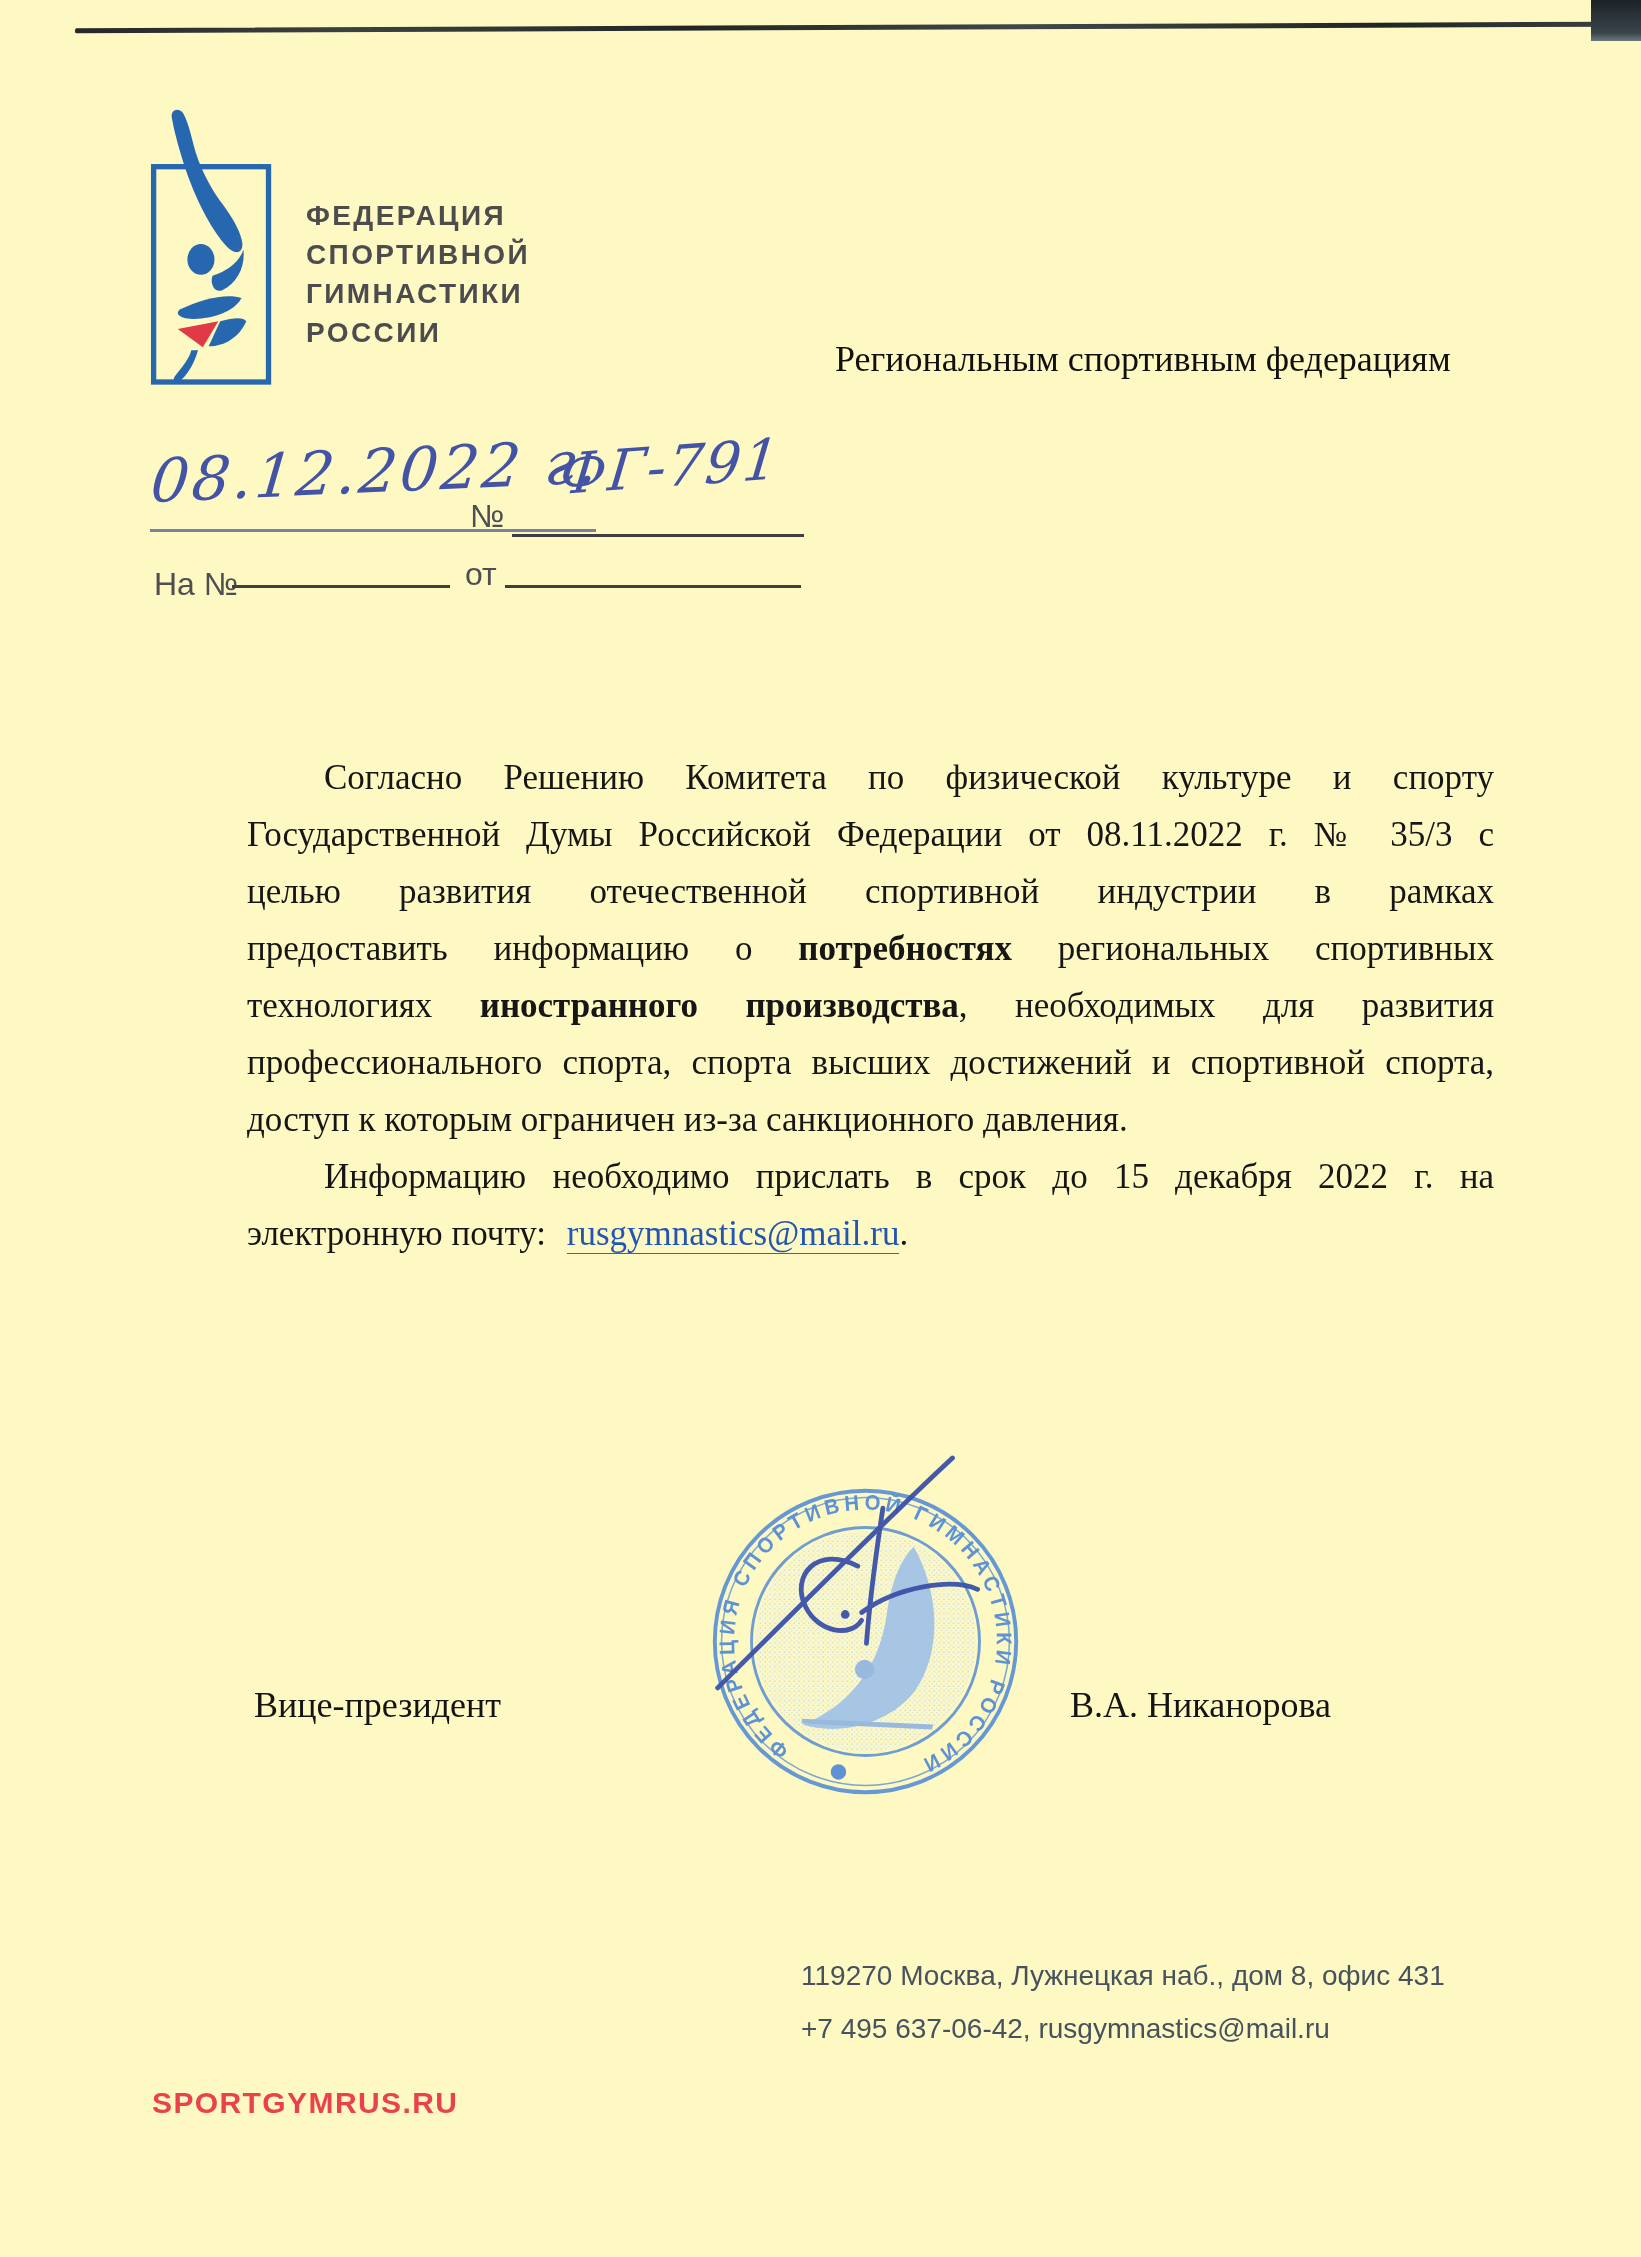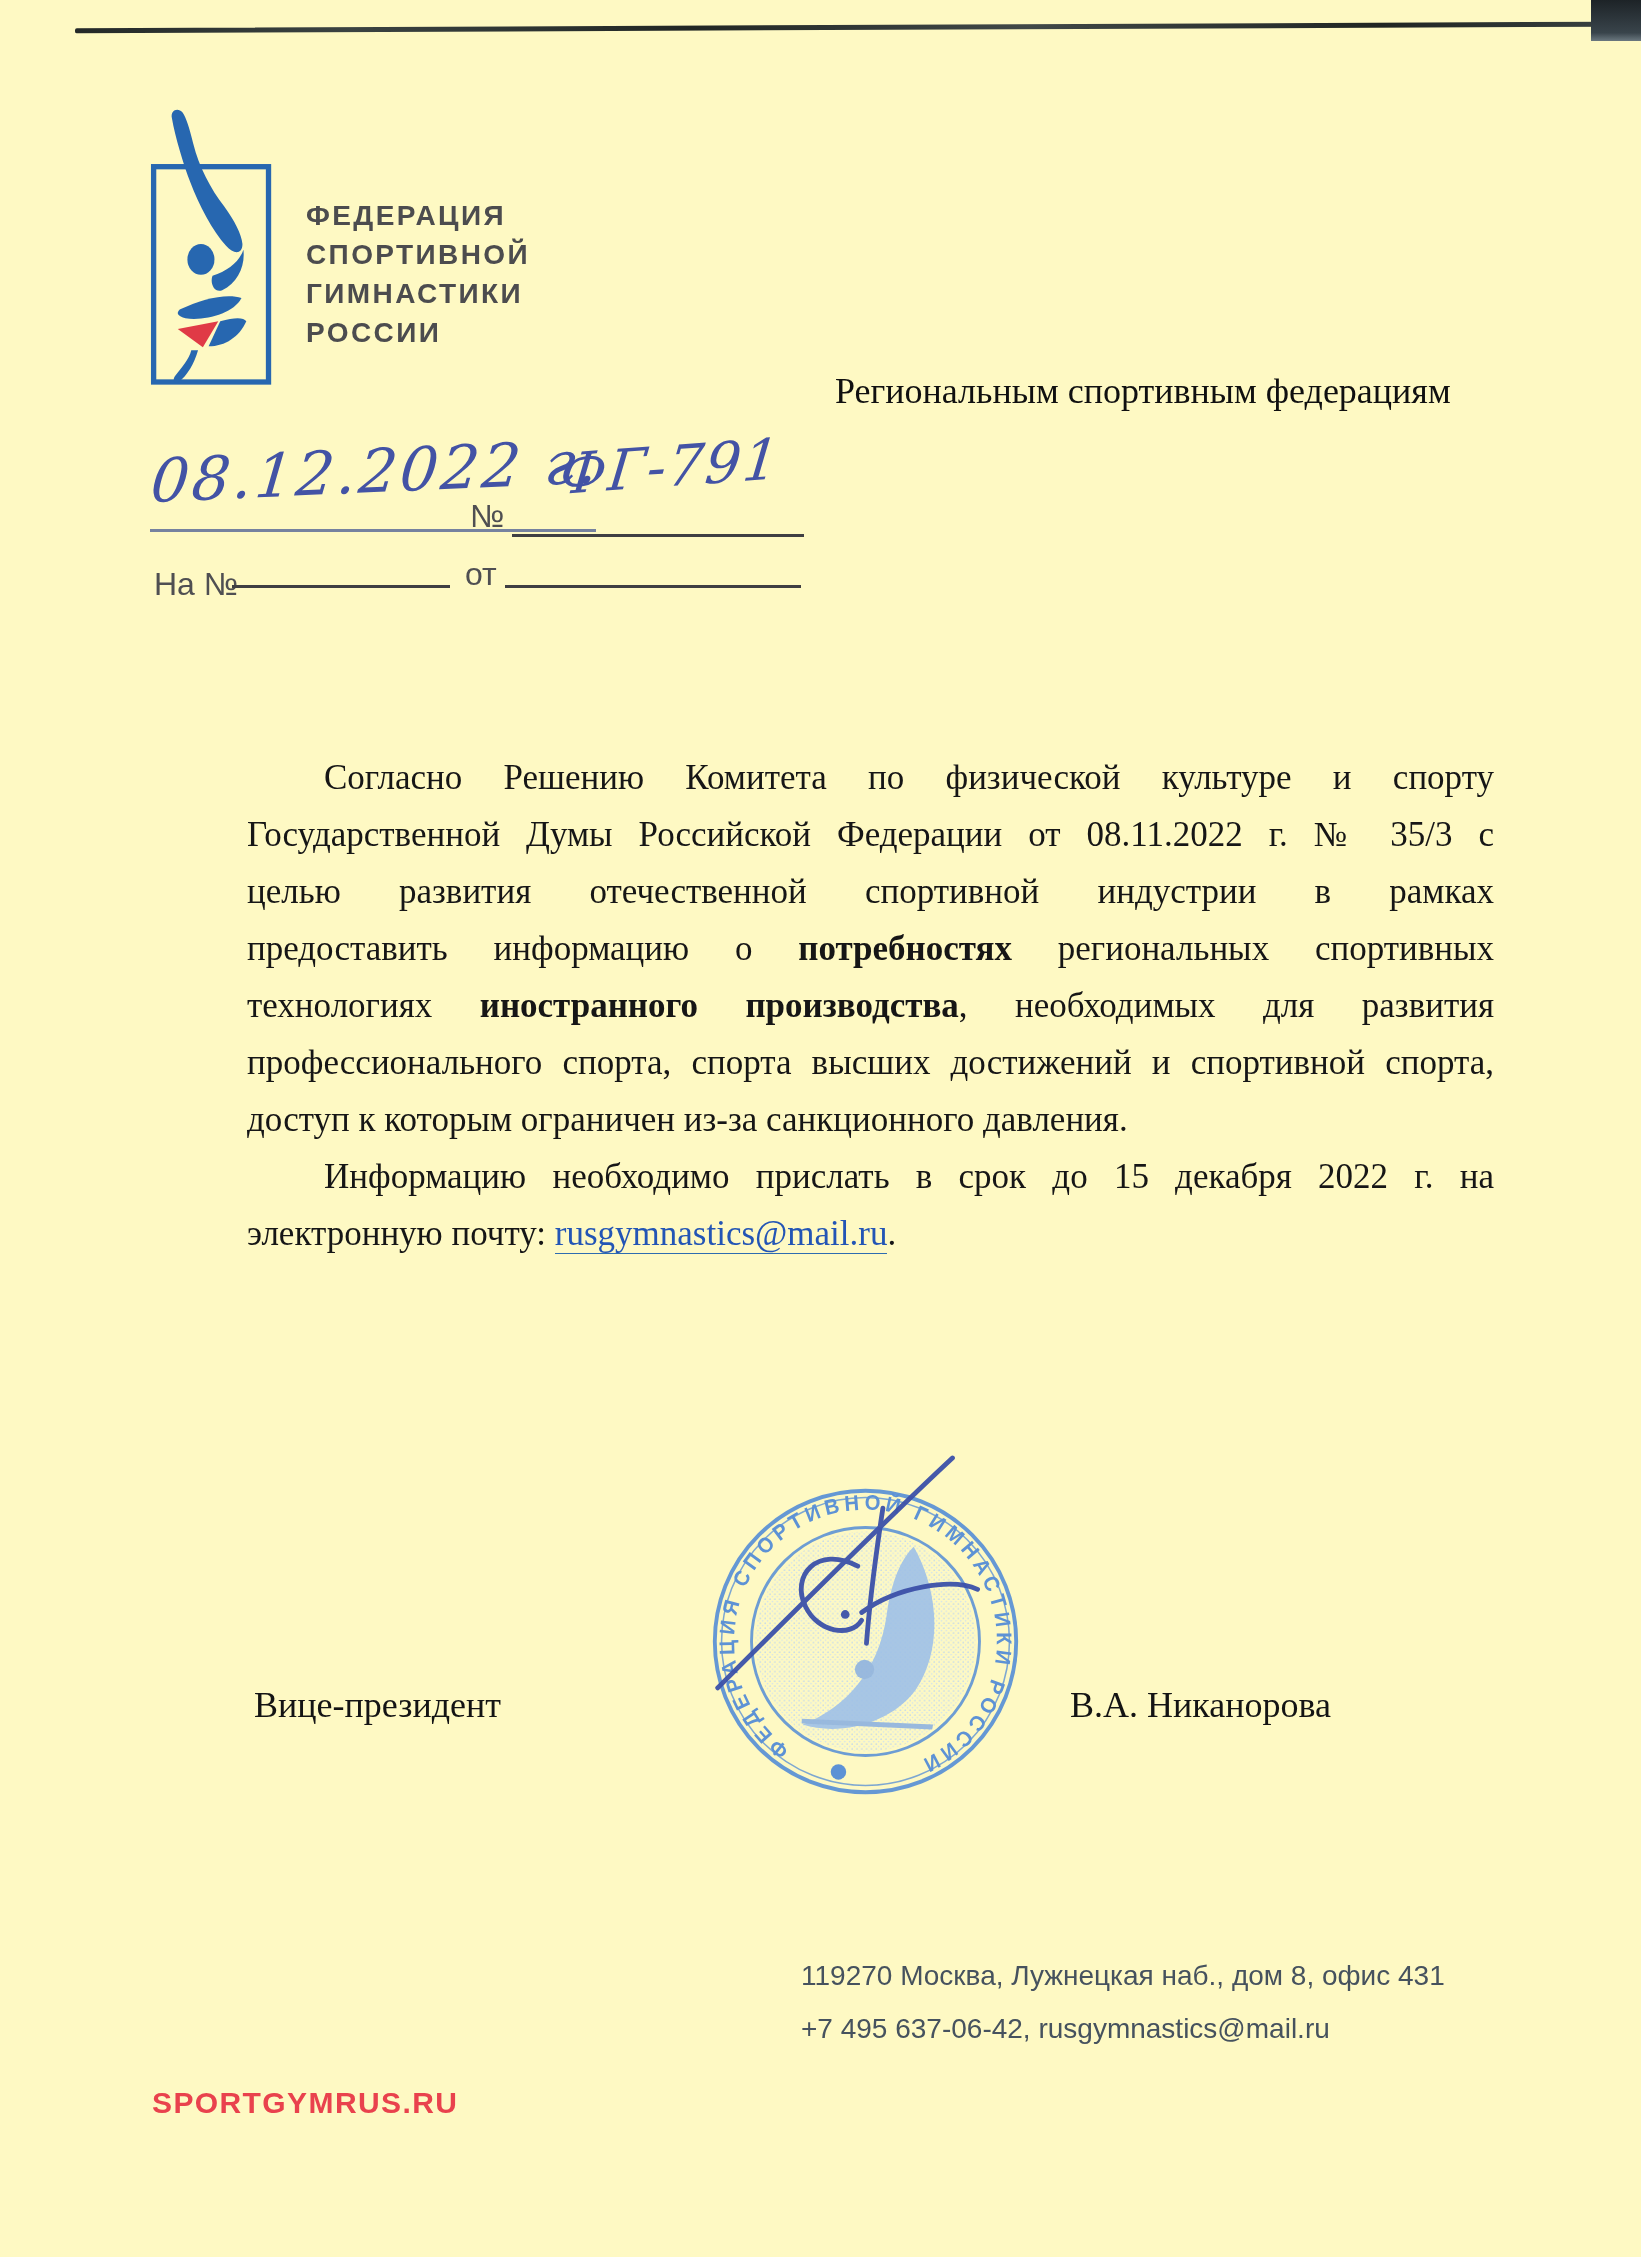--- a/index.html
+++ b/index.html
@@ -20,42 +20,42 @@
   }
   
   .logo-svg { position:absolute; left:143px; top:97px; width:140px; height:290px; }
   .org-name {
     position:absolute; left:306px; top:196px;
     font-size:28px; line-height:39px; font-weight:700; letter-spacing:2.4px;
     color:#4c4c4e;
   }
   .recipient {
     position:absolute; left:835px; top:338px; width:657px;
-    font-family:"Liberation Serif", serif; font-size:36px; color:#101010;margin-top:32px;
+    font-family:"Liberation Serif", serif; font-size:36px; color:#101010;
   }
   
   .ref-label { position:absolute; font-size:32px; color:#4f4f52; }
   .ref-line  { position:absolute; height:2.9px; background:#3f3f42; }
   .ref-line.bluish { background:#76829f; }
   .hw {
     position:absolute; font-family:"DejaVu Serif", serif; font-style:italic;
     color:#4353a5; white-space:nowrap;
   }
   .hw-date { left:151px; top:436px; font-size:60px; letter-spacing:2.9px; transform:rotate(-2.5deg) skewX(-8deg); }
   .hw-num  { left:560px; top:434px; font-size:56px; letter-spacing:1.9px; transform:rotate(-4deg) skewX(-10deg); }
   
   .body-text {
     position:absolute; left:247px; top:749px; width:1247px;
     font-family:"Liberation Serif", serif; font-size:35px; line-height:57px; color:#161616;
   }
   .body-text .line { text-align:justify; text-align-last:justify; }
   .body-text .line.last { text-align-last:left; }
   .body-text .line.indent { text-indent:77px; }
   .body-text b { font-weight:700; }
-  .email-link { color:#2355b5; text-decoration:none; border-bottom:1.9px solid #2e6cb0; }
+  .email-link { color:#2355b5; text-decoration:none; border-bottom:1.9px solid #2e6cb0;margin-left:12px; }
   
   .sig-title, .sig-name {
     position:absolute; top:1684px; font-family:"Liberation Serif", serif;
     font-size:36px; color:#141414;
   }
   .sig-title { left:254px; }
   .sig-name  { left:1070px; }
   .stamp-svg { position:absolute; left:624px; top:1400px; width:483px; height:483px; }
   
   .site {

